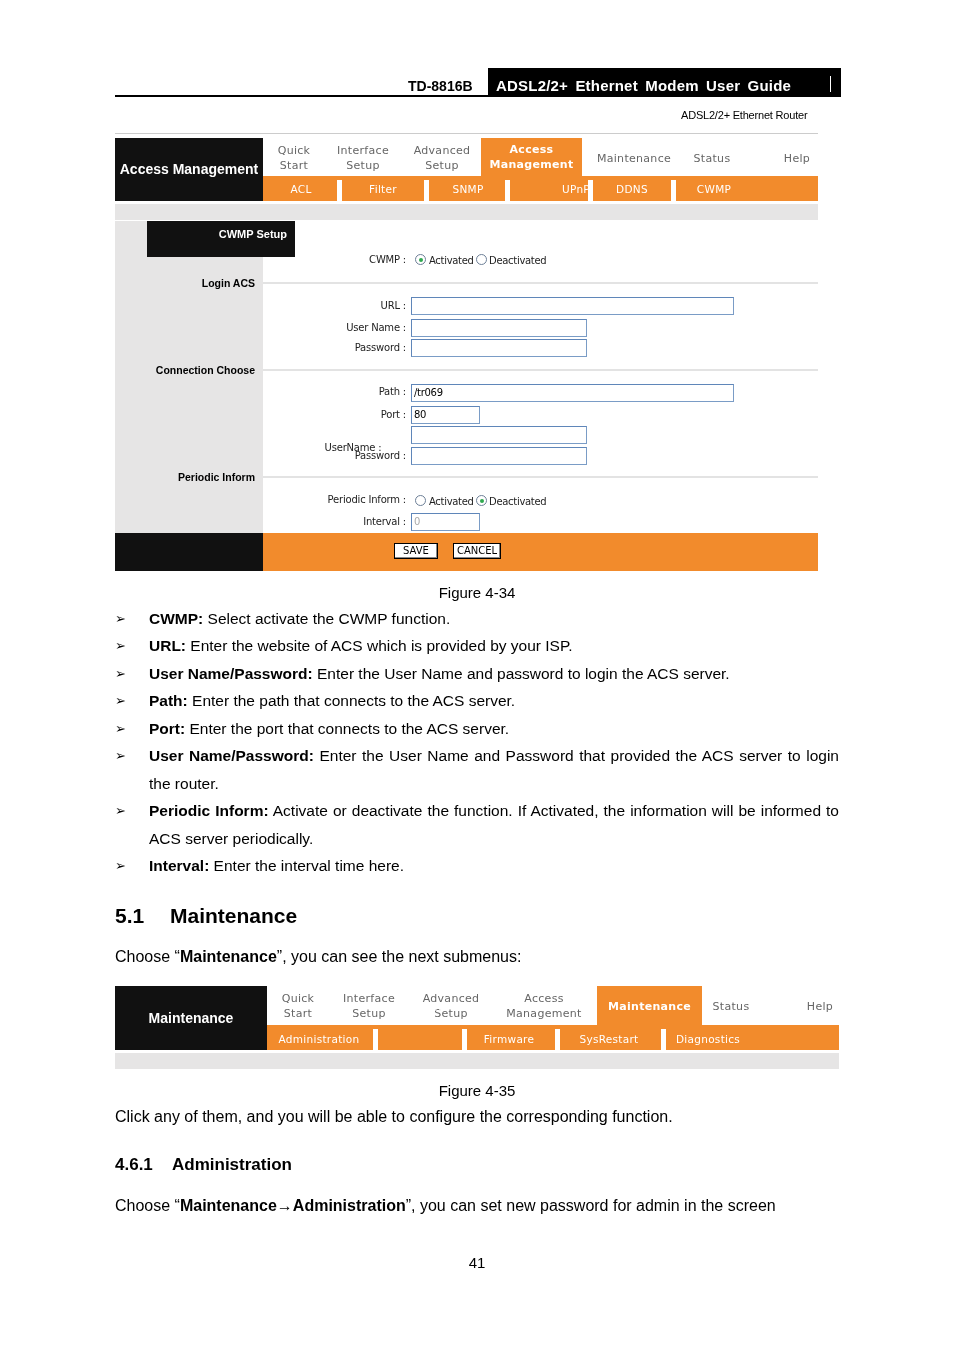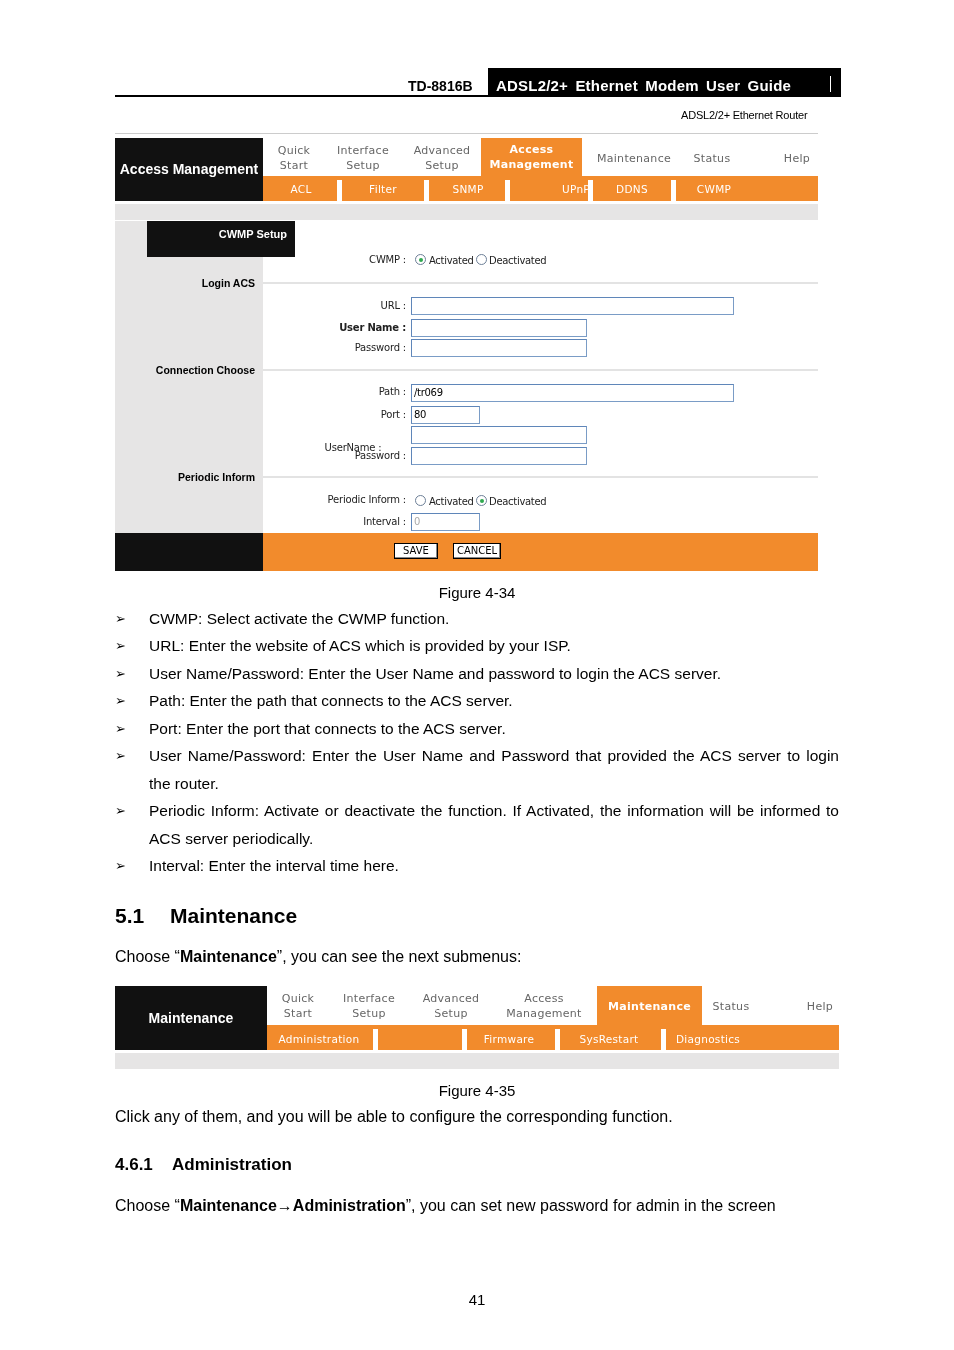--- a/index.html
+++ b/index.html
@@ -36,27 +36,27 @@
   .rlabel { position: absolute; font-size: 10px; font-family: "DejaVu Sans", sans-serif; letter-spacing: -0.3px; color: #222; }
   .footer-black { background: #111; }
   .footer-orange { background: #f28b2c; }
   .btn { position: absolute; height: 16px; background: #fff; border: 1px solid #000; box-shadow: inset -1px -1px 0 #888; font-size: 10px; font-family: "DejaVu Sans", sans-serif; text-align: center; line-height: 14px; }
 
   
   .caption { font-size: 15px; width: 954px; left: 0; text-align: center; }
   .bullet { left: 115px; font-size: 15.5px; line-height: 27.5px; width: 724px; }
   .bullet .arrow { position: absolute; left: 0; top: 0; font-size: 13px; }
   .bullet .btxt { display: block; padding-left: 34px; text-align: justify; }
-  .bullet b { font-weight: normal; margin-top: 6px; }
+  .bullet b { font-weight: bold; margin-top: 6px; }
   .h2 { left: 115px; top: 904px; font-size: 21px; font-weight: bold; }
   .h2 .num { display: inline-block; width: 55px; }
   .h3 { left: 115px; top: 1155px; font-size: 17px; font-weight: bold; }
   .h3 .num { display: inline-block; width: 57px; }
   .para { left: 115px; font-size: 16px; width: 724px; }
-  .page-num { left: 0; width: 954px; text-align: center; top: 1254px; font-size: 15px; margin-top: 37px; }
+  .page-num { left: 0; width: 954px; text-align: center; top: 1254px; font-size: 15px; }
 </style>
 </head>
 <body>
 
 <div class="abs hdr-model">TD-8816B</div>
 <div class="abs hdr-title"><span>ADSL2/2+ Ethernet Modem User Guide</span><span class="bar"></span></div>
 <div class="abs hdr-line"></div>
 
 <div class="abs router-brand" style="left:681px; top:109px;">ADSL2/2+ Ethernet Router</div>
 <div class="abs router-topline" style="left:115px; top:133px; width:703px;"></div>
@@ -95,21 +95,21 @@
 <div class="flabel" style="left:300px; top:254px; width:106px;">CWMP :</div>
 <div class="radio on" style="left:415px; top:254px;"></div>
 <div class="rlabel" style="left:429px; top:255px;">Activated</div>
 <div class="radio" style="left:476px; top:254px;"></div>
 <div class="rlabel" style="left:489px; top:255px;">Deactivated</div>
 
 <div class="divider" style="left:263px; top:282px; width:555px;"></div>
 
 <div class="flabel" style="left:300px; top:300px; width:106px;">URL :</div>
 <div class="field" style="left:411px; top:297px; width:323px;"></div>
-<div class="flabel" style="left:300px; top:322px; width:106px;font-weight:bold;">User Name :</div>
+<div class="flabel" style="left:300px; top:322px; width:106px;">User Name :</div>
 <div class="field" style="left:411px; top:319px; width:176px;"></div>
 <div class="flabel" style="left:300px; top:342px; width:106px;">Password :</div>
 <div class="field" style="left:411px; top:339px; width:176px;"></div>
 
 <div class="divider" style="left:263px; top:369px; width:555px;"></div>
 
 <div class="flabel" style="left:300px; top:386px; width:106px;">Path :</div>
 <div class="field" style="left:411px; top:384px; width:323px;">/tr069</div>
 <div class="flabel" style="left:300px; top:409px; width:106px;">Port :</div>
 <div class="field" style="left:411px; top:406px; width:69px;">80</div>

